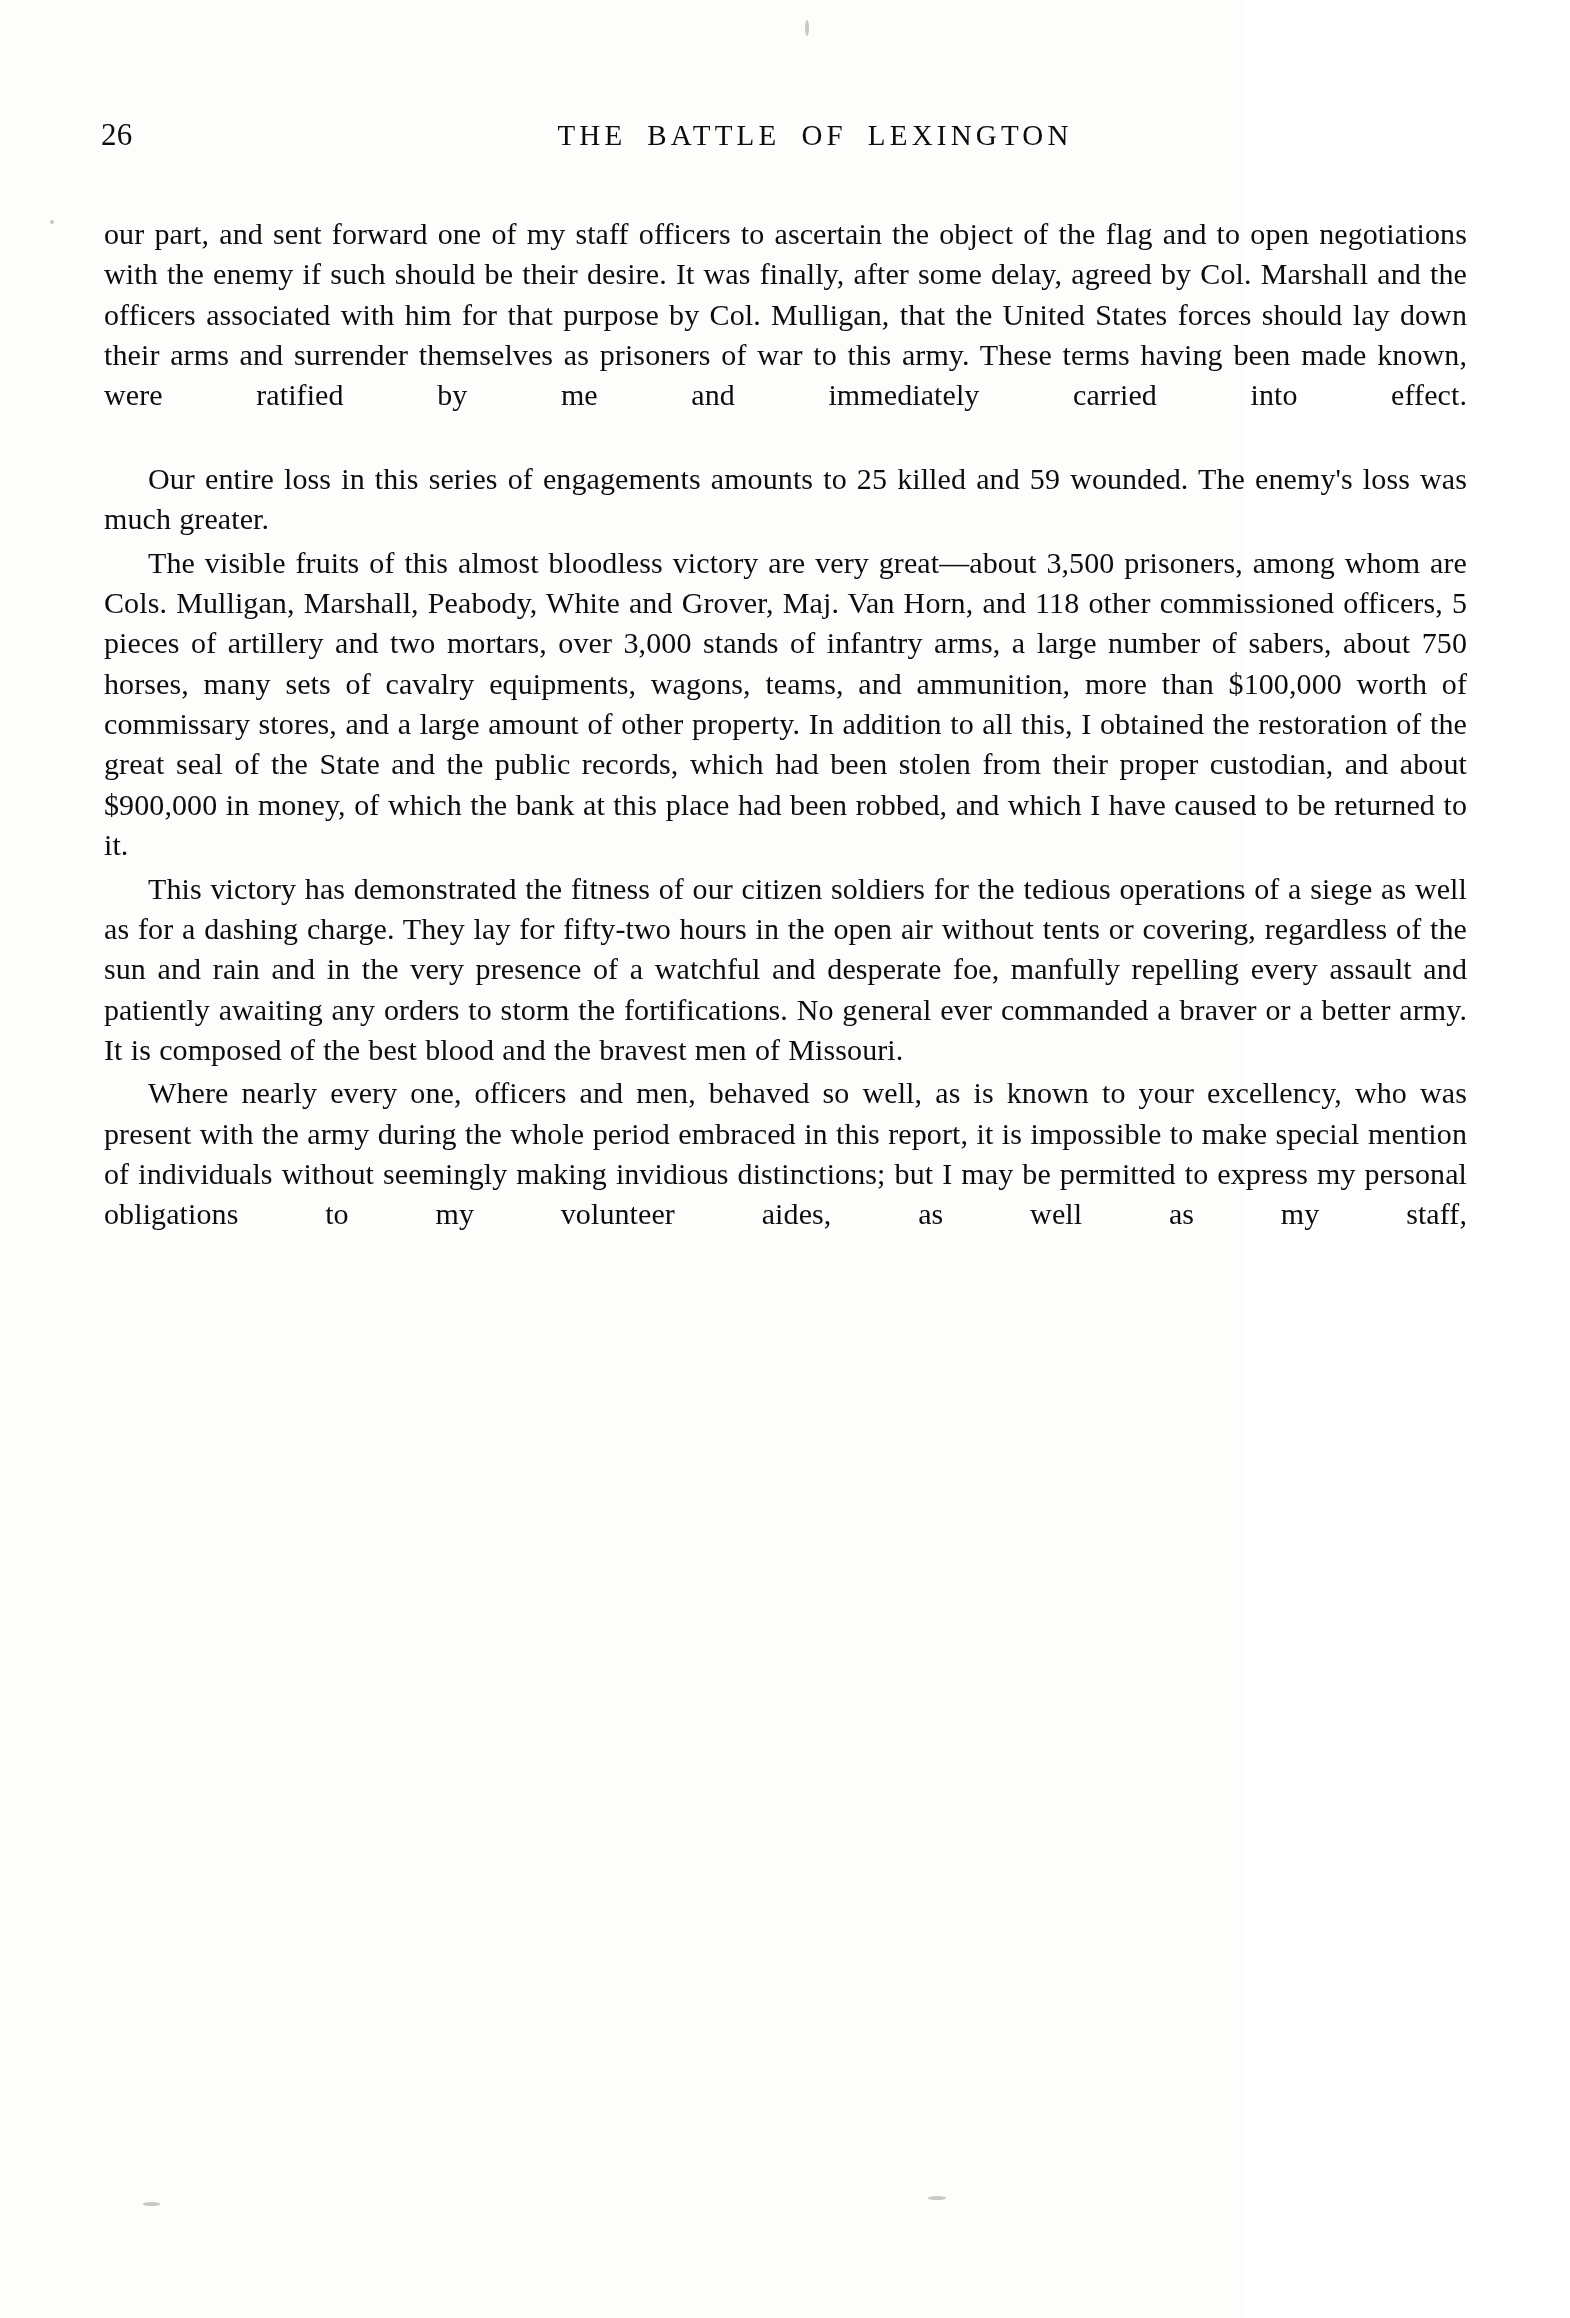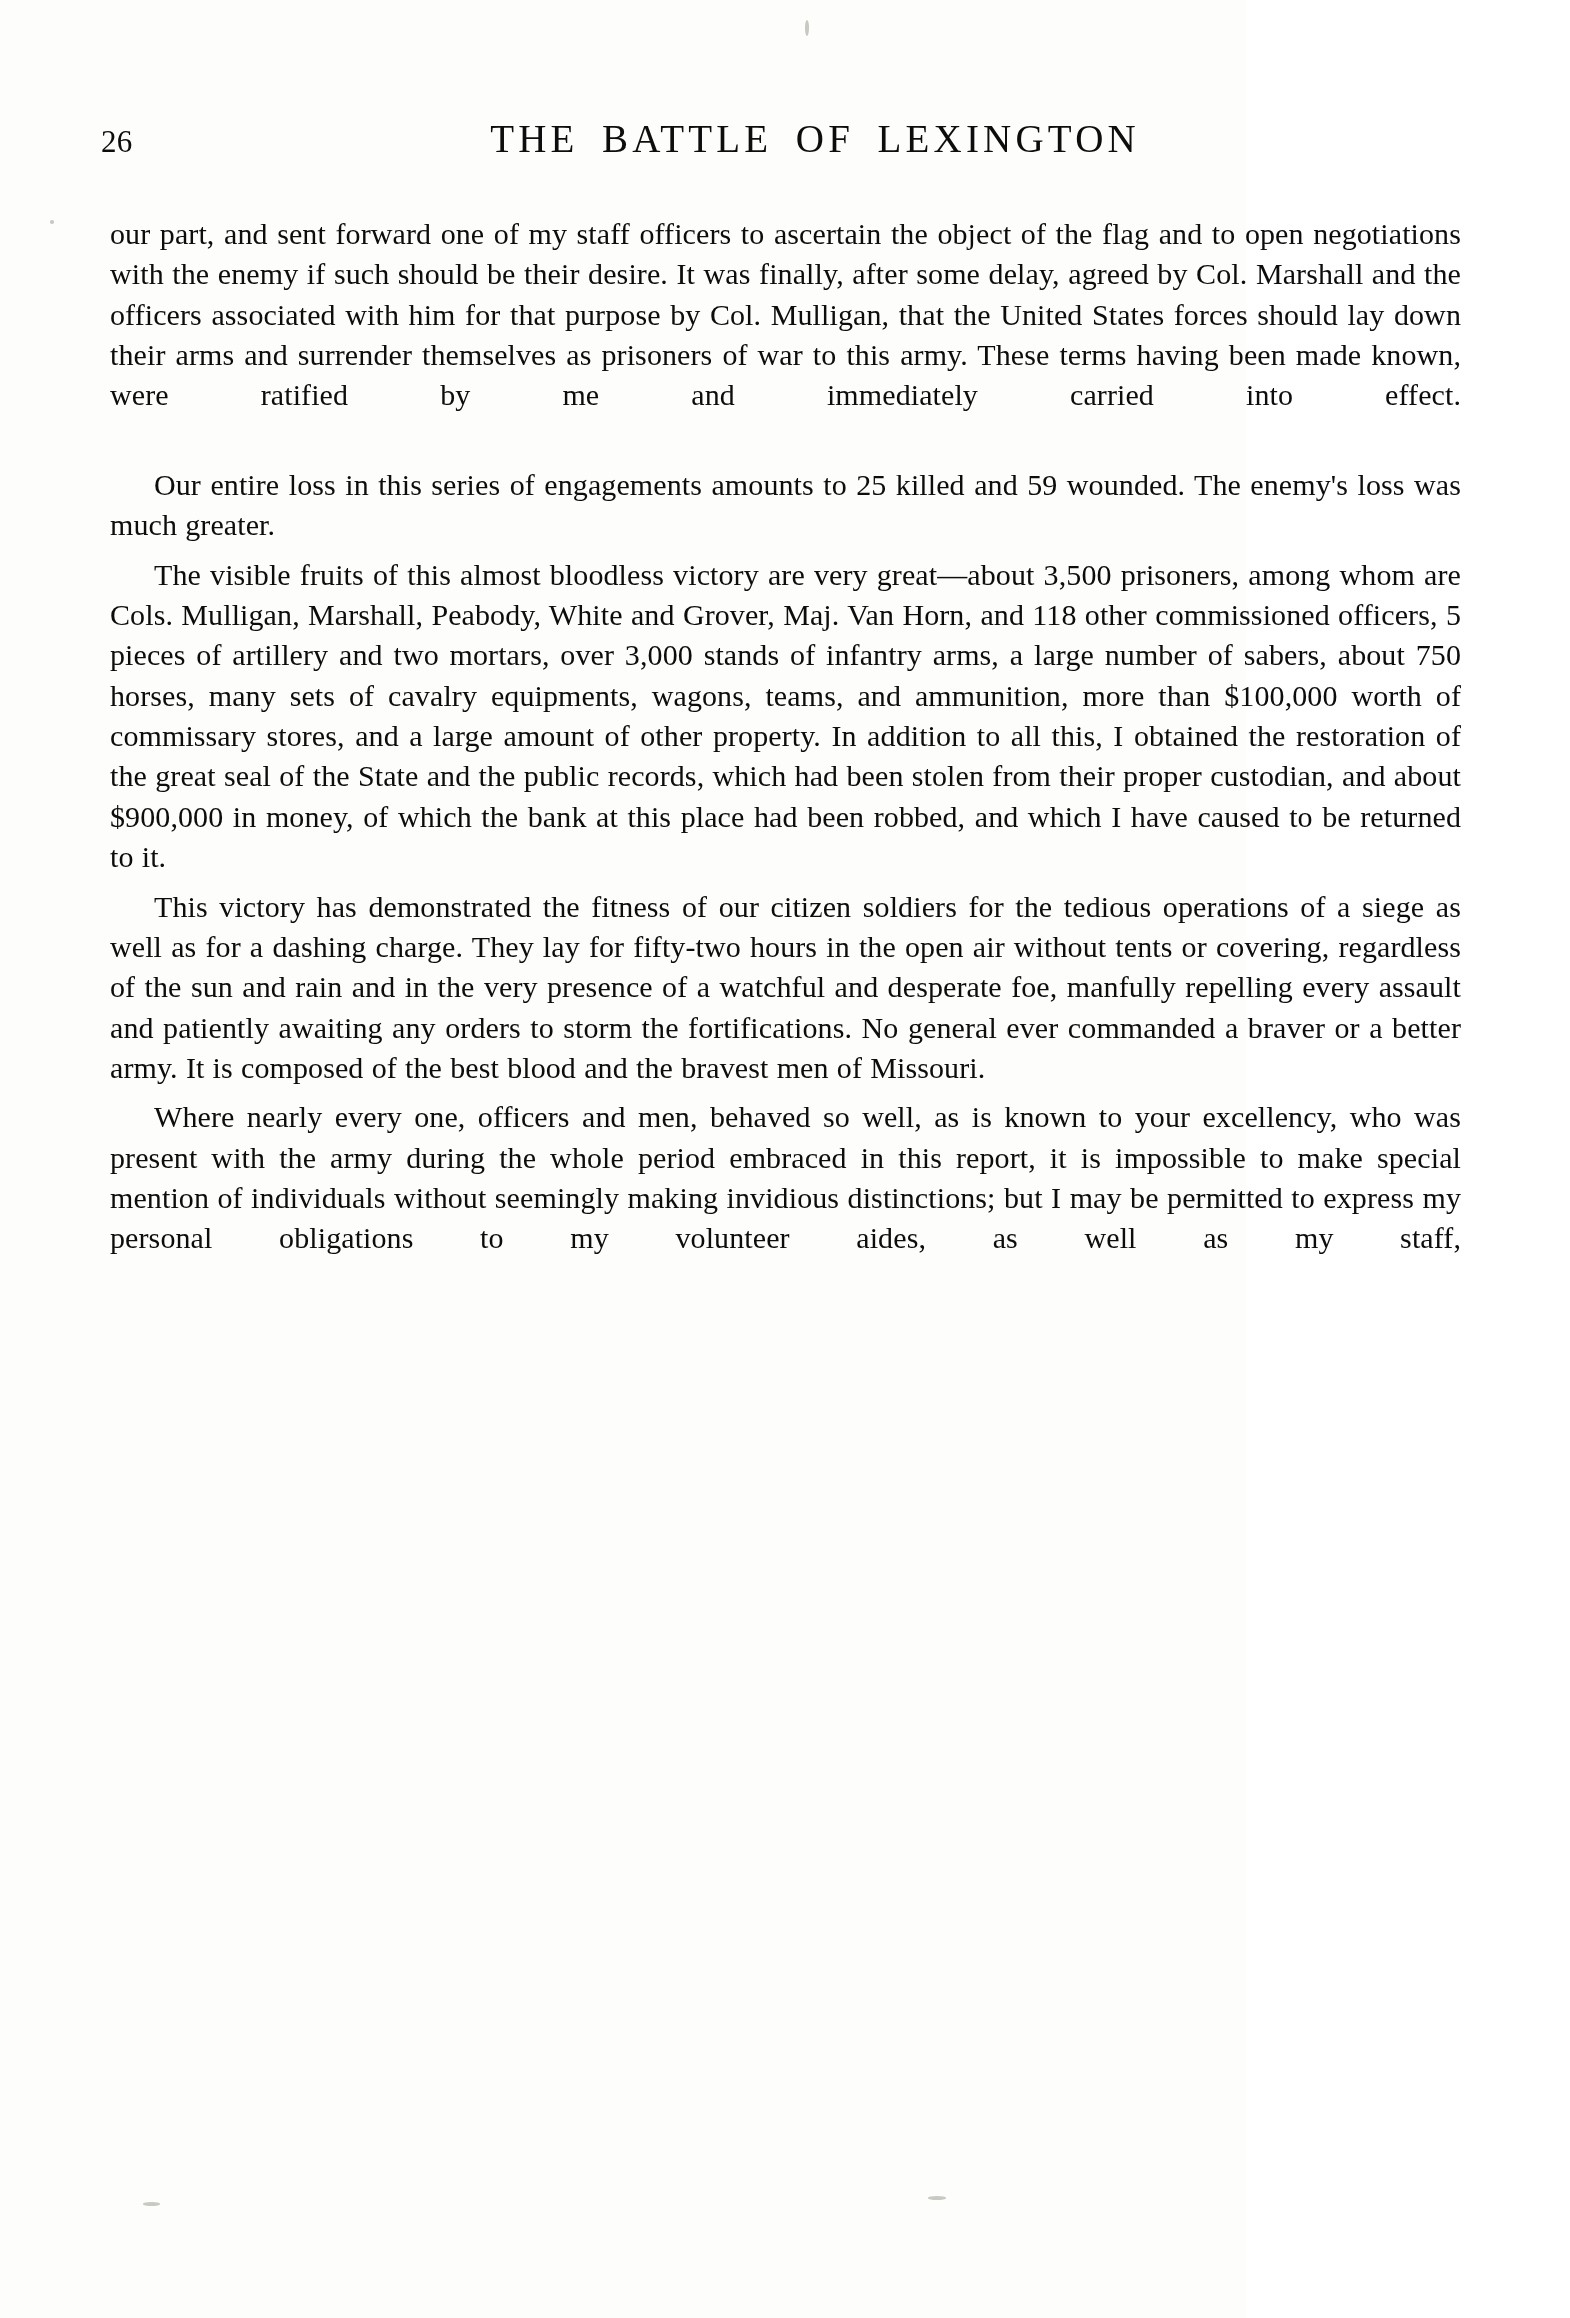--- a/index.html
+++ b/index.html
@@ -39,36 +39,36 @@
     font-size: 31px;
     letter-spacing: 0.3px;
     width: 95px;
     flex: 0 0 95px;
     text-align: left;
     line-height: 1;
   }
   .running-head {
     flex: 1 1 auto;
     text-align: center;
-    font-size: 39px;
+    font-size: 29px;
     letter-spacing: 4.2px;
     word-spacing: 9.5px;
     padding-right: 36px;
     line-height: 1;
   }
   .body-text {
     font-size: 30px;
     line-height: 1.345;
     text-align: justify;
     text-justify: inter-word;
     letter-spacing: 0.1px;
     word-spacing: 0.6px;
   }
   .body-text p {
-    margin: 9px;
+    margin: 3px;
     text-indent: 44px;
   }
   .body-text p.noindent {
     text-indent: 0;
   }
   
   .body-text p.full::after {
     content: "";
     display: inline-block;
     width: 100%;

